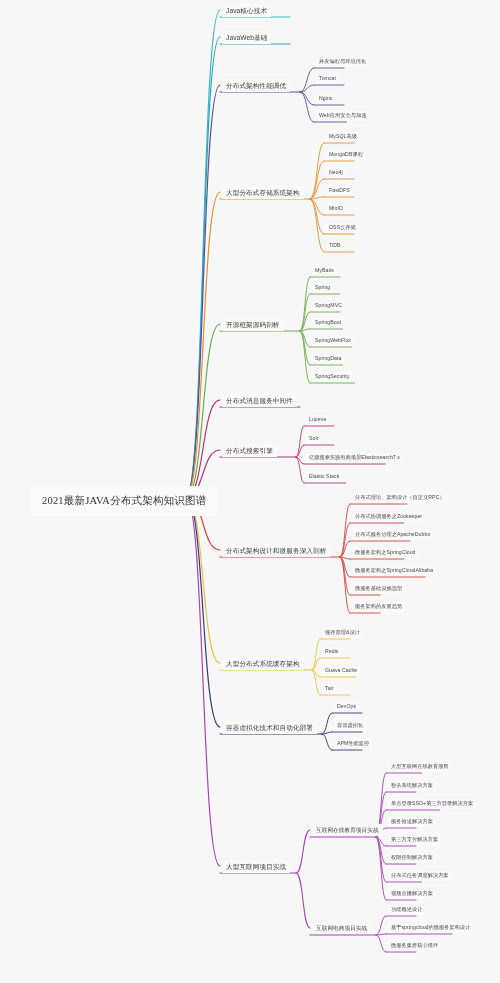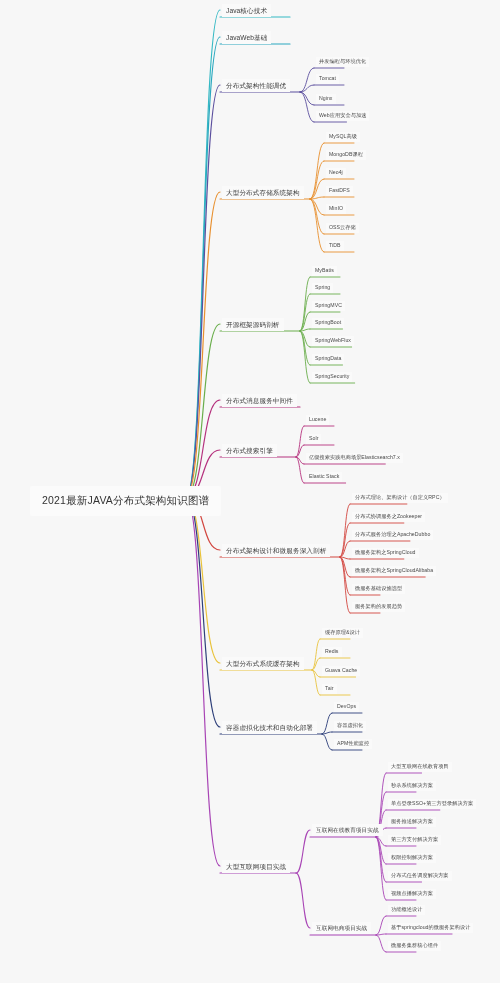--- a/index.html
+++ b/index.html
@@ -159,21 +159,21 @@
       <path d="M296,873 C303.7,873 302.3,928 310,928" fill="none" stroke="#a844b5" stroke-width="1.1" stroke-linecap="round"></path>
       <path d="M310,935 L376,935" fill="none" stroke="#a844b5" stroke-width="1.1" stroke-linecap="round"></path>
       <path d="M376,935 C381.5,935 380.5,916 386,916" fill="none" stroke="#a844b5" stroke-width="0.9" stroke-linecap="round"></path>
       <path d="M386,916 L416,916" fill="none" stroke="#a844b5" stroke-width="0.9" stroke-linecap="round"></path>
       <path d="M376,935 C381.5,935 380.5,934 386,934" fill="none" stroke="#a844b5" stroke-width="0.9" stroke-linecap="round"></path>
       <path d="M386,934 L452.05,934" fill="none" stroke="#a844b5" stroke-width="0.9" stroke-linecap="round"></path>
       <path d="M376,935 C381.5,935 380.5,952 386,952" fill="none" stroke="#a844b5" stroke-width="0.9" stroke-linecap="round"></path>
       <path d="M386,952 L416,952" fill="none" stroke="#a844b5" stroke-width="0.9" stroke-linecap="round"></path>
     </svg>
   <div id="nodes">
-    <div class="node root" id="root-node" style="left: 30px; top: 486px;">2021最新JAVA分布式架构知识图谱</div>
+    <div class="node root" id="root-node" style="left: 30px; top: 486px; font-family: Liberation Serif, serif;">2021最新JAVA分布式架构知识图谱</div>
   <div class="node lvl1" style="left: 222px; top: 4px;">Java核心技术</div>
       <div class="node lvl1" style="left: 222px; top: 31px;">JavaWeb基础</div>
       <div class="node lvl1" style="left: 222px; top: 79px;">分布式架构性能调优</div>
       <div class="node lvl2" style="left: 316px; top: 57px;">并发编程与环境优化</div>
       <div class="node lvl2" style="left: 316px; top: 74px;">Tomcat</div>
       <div class="node lvl2" style="left: 316px; top: 94px;">Nginx</div>
       <div class="node lvl2" style="left: 316px; top: 111px;">Web应用安全与加速</div>
       <div class="node lvl1" style="left: 222px; top: 186px;">大型分布式存储系统架构</div>
       <div class="node lvl2" style="left: 326px; top: 132px;">MySQL高级</div>
       <div class="node lvl2" style="left: 326px; top: 150px;">MongoDB课程</div>

